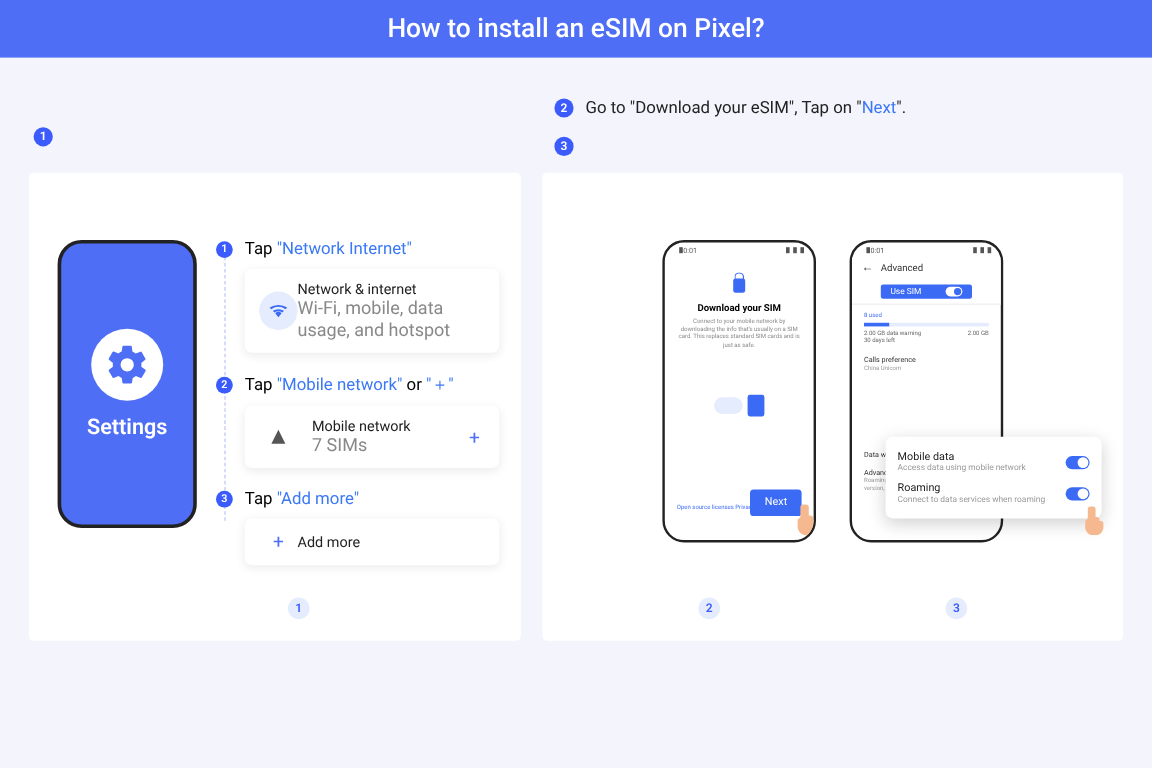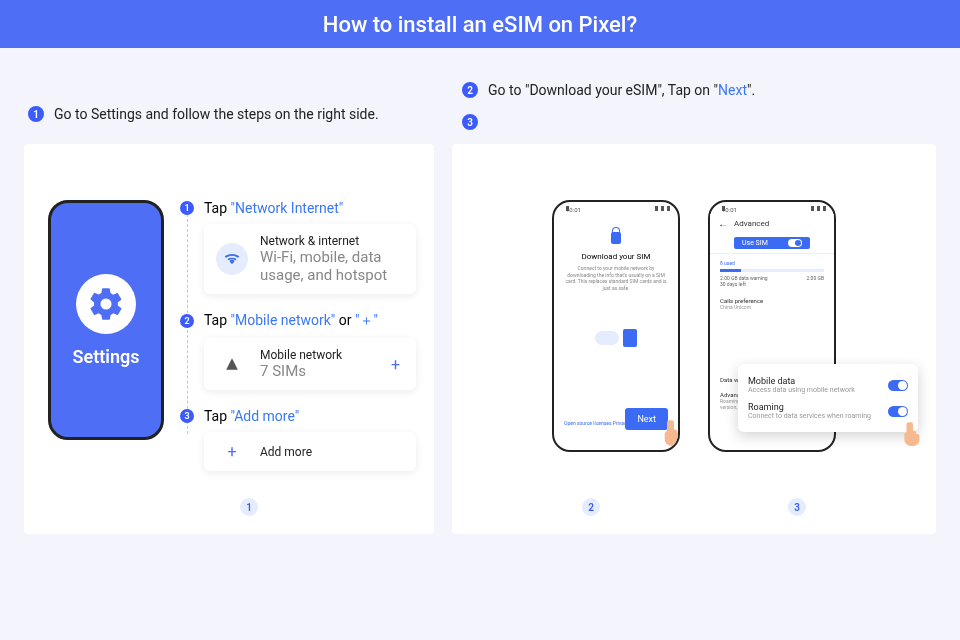--- a/index.html
+++ b/index.html
@@ -19,37 +19,37 @@
   .phone-frame{width:116px;height:240px;border:3px solid #222;border-radius:20px;background:#4e6ef6;display:flex;flex-direction:column;align-items:center;justify-content:center;gap:12px;flex:0 0 116px}
   .gear-circle{width:60px;height:60px;border-radius:50%;background:#fff;display:flex;align-items:center;justify-content:center}
   .gear-circle svg{width:38px;height:38px;fill:#4e6ef6}
   .phone-frame .label{color:#fff;font-weight:600;font-size:18px}
   .substeps{flex:1;display:flex;flex-direction:column;position:relative}
   .substeps::before{content:"";position:absolute;left:7px;top:14px;bottom:100px;border-left:1px dashed #b9c4f4}
   .sub{margin-bottom:18px;position:relative}
   .sub-head{display:flex;align-items:center;gap:10px;margin-bottom:8px;font-size:14px}
   .sub-head .num{width:14px;height:14px;border-radius:50%;background:#3b5bfd;color:#fff;display:flex;align-items:center;justify-content:center;font-size:9px;font-weight:600;flex:0 0 14px;z-index:1}
   .sub-head .hl{color:#3b78f5}
-  .card{margin-left:24px;background:#fff;border-radius:6px;box-shadow:0 2px 8px rgba(0,0,0,0.08);padding:10px 12px;display:flex;align-items:center;gap:12px}
+  .card{margin-left:24px;background:#fff;border-radius:6px;box-shadow:0 2px 8px rgba(0,0,0,0.08);padding:10px 12px;display:flex;align-items:center;gap:0}
   .card .icon{width:32px;height:32px;border-radius:50%;display:flex;align-items:center;justify-content:center;flex:0 0 32px}
   .card .icon.wifi{background:#e4ecfd}
   .card .title{font-size:12px;color:#222}
   .card .sub-text{font-size:15px;color:#888}
   .card.mobile{justify-content:space-between}
   .card.mobile .left{display:flex;align-items:center;gap:12px}
   .card .plus{color:#4e6ef6;font-size:16px;font-weight:400;padding-right:4px}
   .card .plus-small{color:#4e6ef6;font-size:16px;width:32px;text-align:center}
   .phone2,.phone3{width:128px;height:252px;border:2px solid #222;border-radius:18px;background:#fff;position:relative;overflow:hidden}
   .statusbar{height:12px;display:flex;justify-content:flex-end;align-items:center;padding:0 8px;gap:3px}
   .statusbar span{width:3px;height:5px;background:#555}
   .statusbar .time{font-size:6px;color:#555;margin-right:auto;margin-left:4px}
   .p2-body{padding:18px 10px 0 10px;text-align:center}
   .p2-body .lock{width:10px;height:12px;background:#3b6af5;margin:0 auto 8px auto;border-radius:2px;position:relative}
   .p2-body .lock::before{content:"";position:absolute;top:-5px;left:1px;width:6px;height:6px;border:1px solid #3b6af5;border-radius:50% 50% 0 0;border-bottom:none}
-  .p2-body h4{font-size:8px;font-weight:400;margin-bottom:4px}
+  .p2-body h4{font-size:8px;font-weight:700;margin-bottom:4px}
   .p2-body p{font-size:5px;color:#888;line-height:1.3}
   .p2-illus{margin-top:24px;height:46px;position:relative;display:flex;align-items:center;justify-content:center;gap:4px}
   .cloud{width:24px;height:14px;background:#e4ecfd;border-radius:8px;position:relative}
   .doc{width:14px;height:18px;background:#3b6af5;border-radius:2px}
   .next-btn{position:absolute;bottom:20px;right:10px;background:#3b6af5;color:#fff;font-size:9px;padding:6px 12px;border-radius:3px}
   .privacy{position:absolute;bottom:24px;left:10px;font-size:5px;color:#3b6af5}
   .hand1{position:absolute;bottom:4px;right:-10px;width:28px;height:28px}
   .p3-top{background:#fff;border-bottom:1px solid #eee}
   .p3-header{display:flex;align-items:center;gap:6px;padding:4px 8px;font-size:8px;color:#333}
   .p3-header .arrow{font-size:10px}
@@ -79,21 +79,20 @@
 <body>
 
 <div class="header">
   <h1>How to install an eSIM on Pixel?</h1>
 </div>
 
 <div class="steps-top">
   <div class="steps-left">
     <div class="step-line">
       <span class="num">1</span>
-      <span>Go to Settings and follow the steps on the right side.</span>
     </div>
   </div>
   <div class="steps-right">
     <div class="step-line">
       <span class="num">2</span>
       <span>
         <span>Go to "Download your eSIM", Tap on "</span><span class="hl">Next</span><span>".</span>
       </span>
     </div>
     <div class="step-line">

